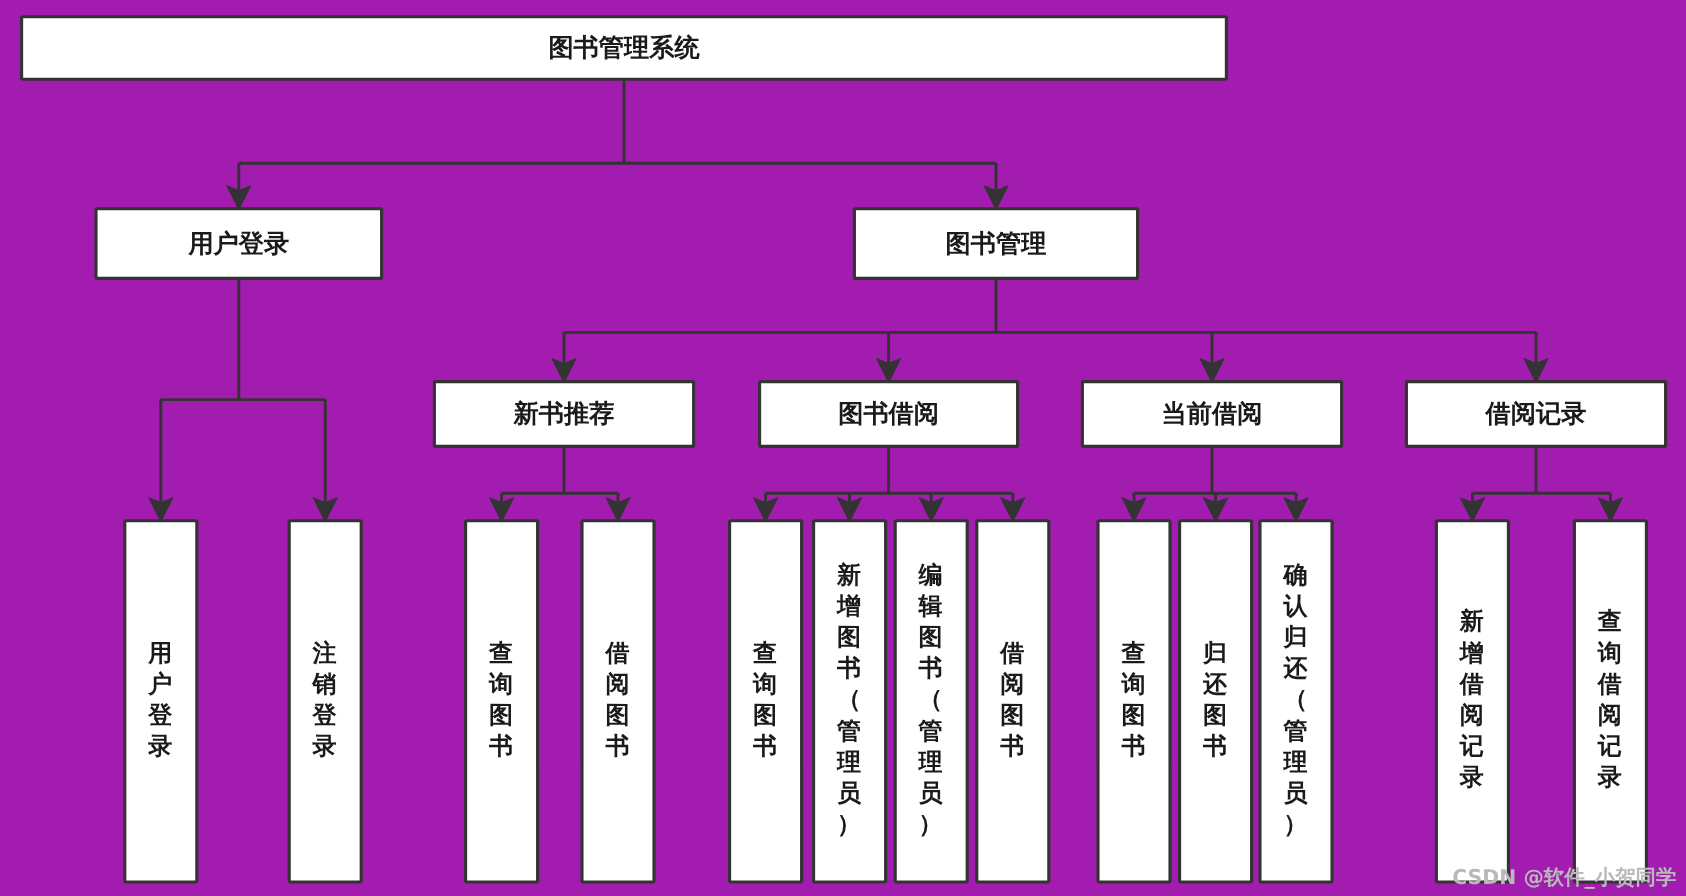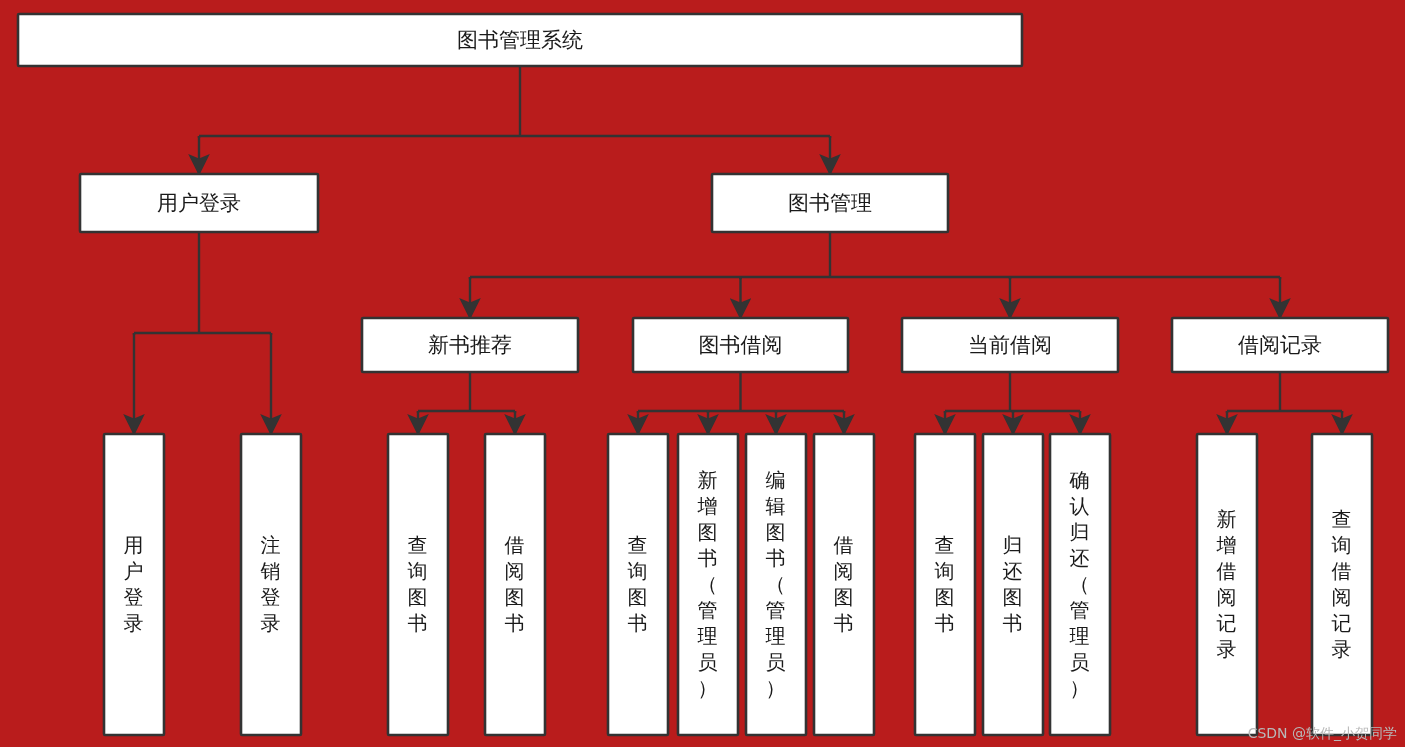--- a/index.html
+++ b/index.html
@@ -7,22 +7,23 @@
     padding: 0;
     background: #ffffff;
   }
   body {
     font-family: "DejaVu Sans", "Liberation Sans", sans-serif;
   }
   #diagram-root {
     position: relative;
     width: 1405px;
     height: 747px;
-    background: #b91c1c;
+    background: #a21caf;
     overflow: hidden;
+    font-weight: bold;
   }
   svg#flow {
     position: absolute;
     left: 0;
     top: 0;
     width: 1405px;
     height: 747px;
   }
   .node-box {
     fill: #ffffff;
@@ -48,21 +49,21 @@
     fill: none;
   }
   .arrow-head {
     fill: #333333;
   }
   .watermark {
     position: absolute;
     right: 8px;
     bottom: 4px;
     font-family: "DejaVu Sans", "Liberation Sans", sans-serif;
-    font-size: 14px;
+    font-size: 17px;
     color: #b9b9b9;
     white-space: nowrap;
     user-select: none;
   }
 </style>
 </head>
 <body>
 
 <div id="diagram-root">
   <svg id="flow" viewBox="0 0 1405 747">

